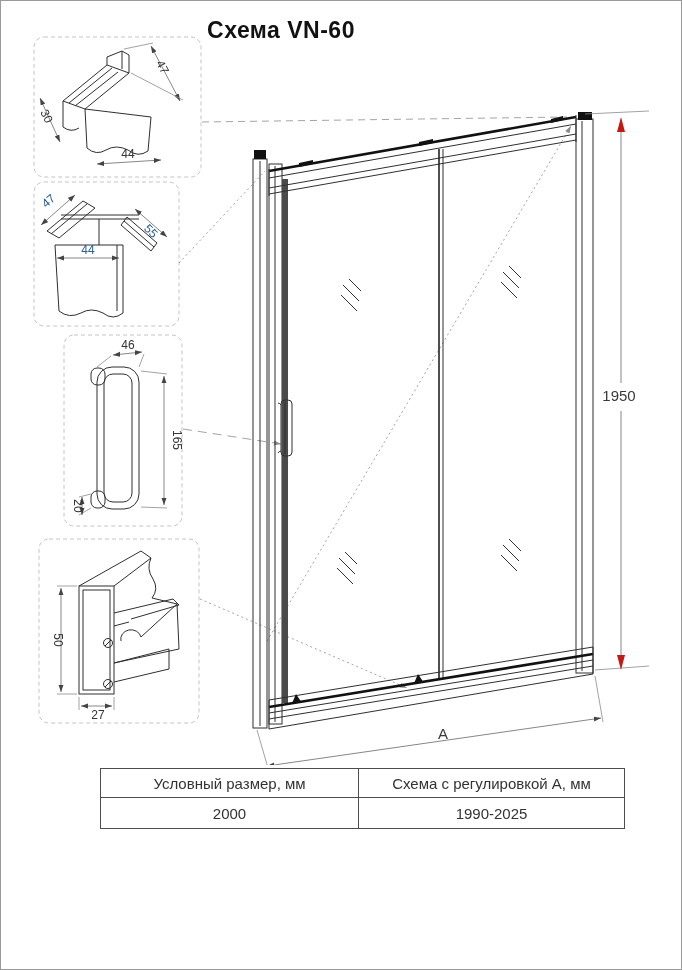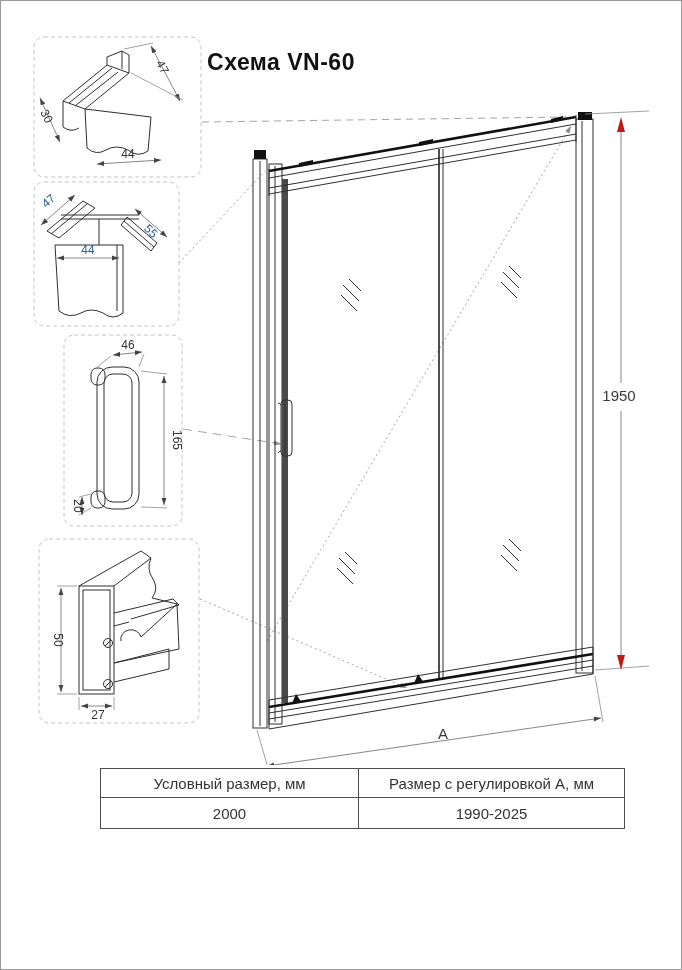--- a/index.html
+++ b/index.html
@@ -3,21 +3,21 @@
 <meta charset="utf-8">
 <style>
   html,body{margin:0;padding:0;background:#fff;}
   #page{
     position:relative;width:680px;height:968px;background:#fff;
     border:1px solid #9a9a9a;overflow:hidden;
     font-family:"Liberation Sans", sans-serif;color:#333;
   }
   #title{
     position:absolute;top:16px;left:0;width:560px;text-align:center;
-    font-size:23px;font-weight:600;color:#111;letter-spacing:.5px;margin-top:32px;
+    font-size:23px;font-weight:600;color:#111;letter-spacing:.5px;
   }
   svg{position:absolute;top:0;left:0;}
   .ln{stroke:#2f2f2f;stroke-width:1;fill:none;}
   .lnthick{stroke:#111;stroke-width:2.6;fill:none;}
   .lnmed{stroke:#222;stroke-width:1.6;fill:none;}
   .dimln{stroke:#787878;stroke-width:.9;fill:none;}
   .extln{stroke:#8a8a8a;stroke-width:.8;fill:none;}
   .leader{stroke:#9a9a9a;stroke-width:.9;fill:none;}
   .boxdash{stroke:#c4c4c4;stroke-width:1;fill:none;stroke-dasharray:4 3;}
   .dimtxt{font-family:"Liberation Sans",sans-serif;font-size:12px;fill:#333;}
@@ -201,21 +201,21 @@
 </svg>
 
 <table id="size-table">
   <colgroup>
         <col class="c1">
         <col class="c2">
       </colgroup>
   <thead>
     <tr>
       <th>Условный размер, мм</th>
-      <th>Размер с регулировкой А, мм</th>
+      <th>Схема с регулировкой А, мм</th>
     </tr>
   </thead>
   <tbody>
         <tr>
           <td>2000</td>
           <td>1990-2025</td>
         </tr>
       </tbody>
 </table>
 

